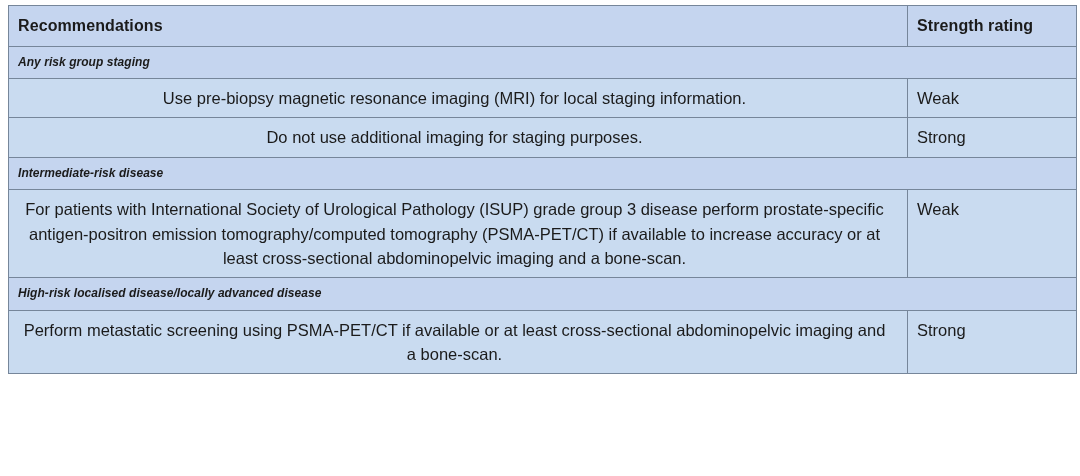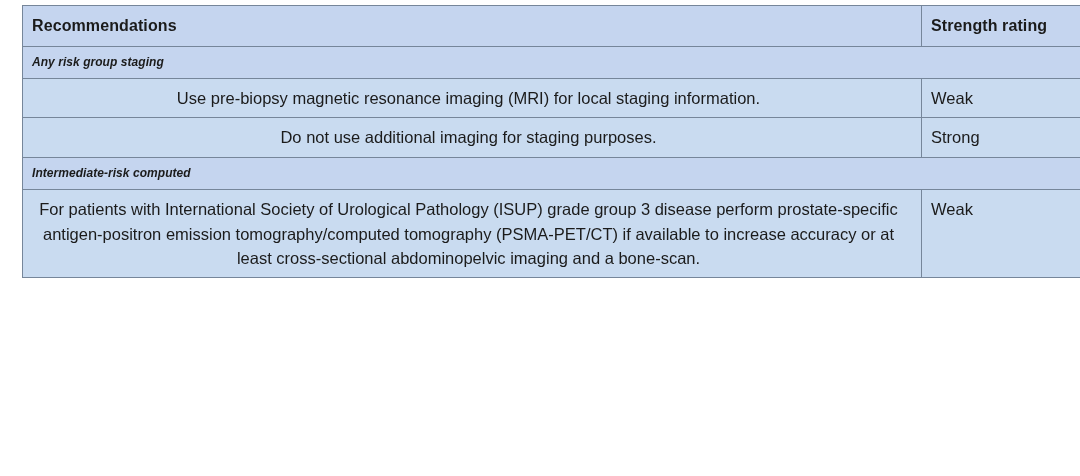--- a/index.html
+++ b/index.html
@@ -12,21 +12,21 @@
     height: 476px;
     overflow: hidden;
     font-family: "Liberation Sans", sans-serif;
     -webkit-font-smoothing: antialiased;
   }
 
   .table-wrap {
     box-sizing: border-box;
     width: 1072px;
     height: 476px;
-    padding: 5px 6px 4px 22px;
+    padding: 5px 6px 4px 8px;
     background: #ffffff;
   }
 
   table.guideline-table {
     border-collapse: collapse;
     width: 1068px;
     table-layout: fixed;
     background: #c9dbf0;
     border: 1px solid #8a97a8;
   }
@@ -99,23 +99,30 @@
         <td class="rec-cell">Use pre-biopsy magnetic resonance imaging (MRI) for local staging information.</td>
         <td class="rating-cell">Weak</td>
       </tr>
 
       <tr class="data-row">
         <td class="rec-cell">Do not use additional imaging for staging purposes.</td>
         <td class="rating-cell">Strong</td>
       </tr>
 
       <tr class="section-row">
-        <td colspan="2">Intermediate-risk computed</td>
+        <td colspan="2">Intermediate-risk disease</td>
       </tr>
       <tr class="data-row">
         <td class="rec-cell">For patients with International Society of Urological Pathology (ISUP) grade group 3 disease perform prostate-specific antigen-positron emission tomography/computed tomography (PSMA-PET/CT) if available to increase accuracy or at least cross-sectional abdominopelvic imaging and a bone-scan.</td>
         <td class="rating-cell">Weak</td>
       </tr>
 
+      <tr class="section-row">
+        <td colspan="2">High-risk localised disease/locally advanced disease</td>
+      </tr>
+      <tr class="data-row">
+        <td class="rec-cell">Perform metastatic screening using PSMA-PET/CT if available or at least cross-sectional abdominopelvic imaging and a bone-scan.</td>
+        <td class="rating-cell">Strong</td>
+      </tr>
 
     </tbody>
   </table>
 </div>
 
 </body></html>

